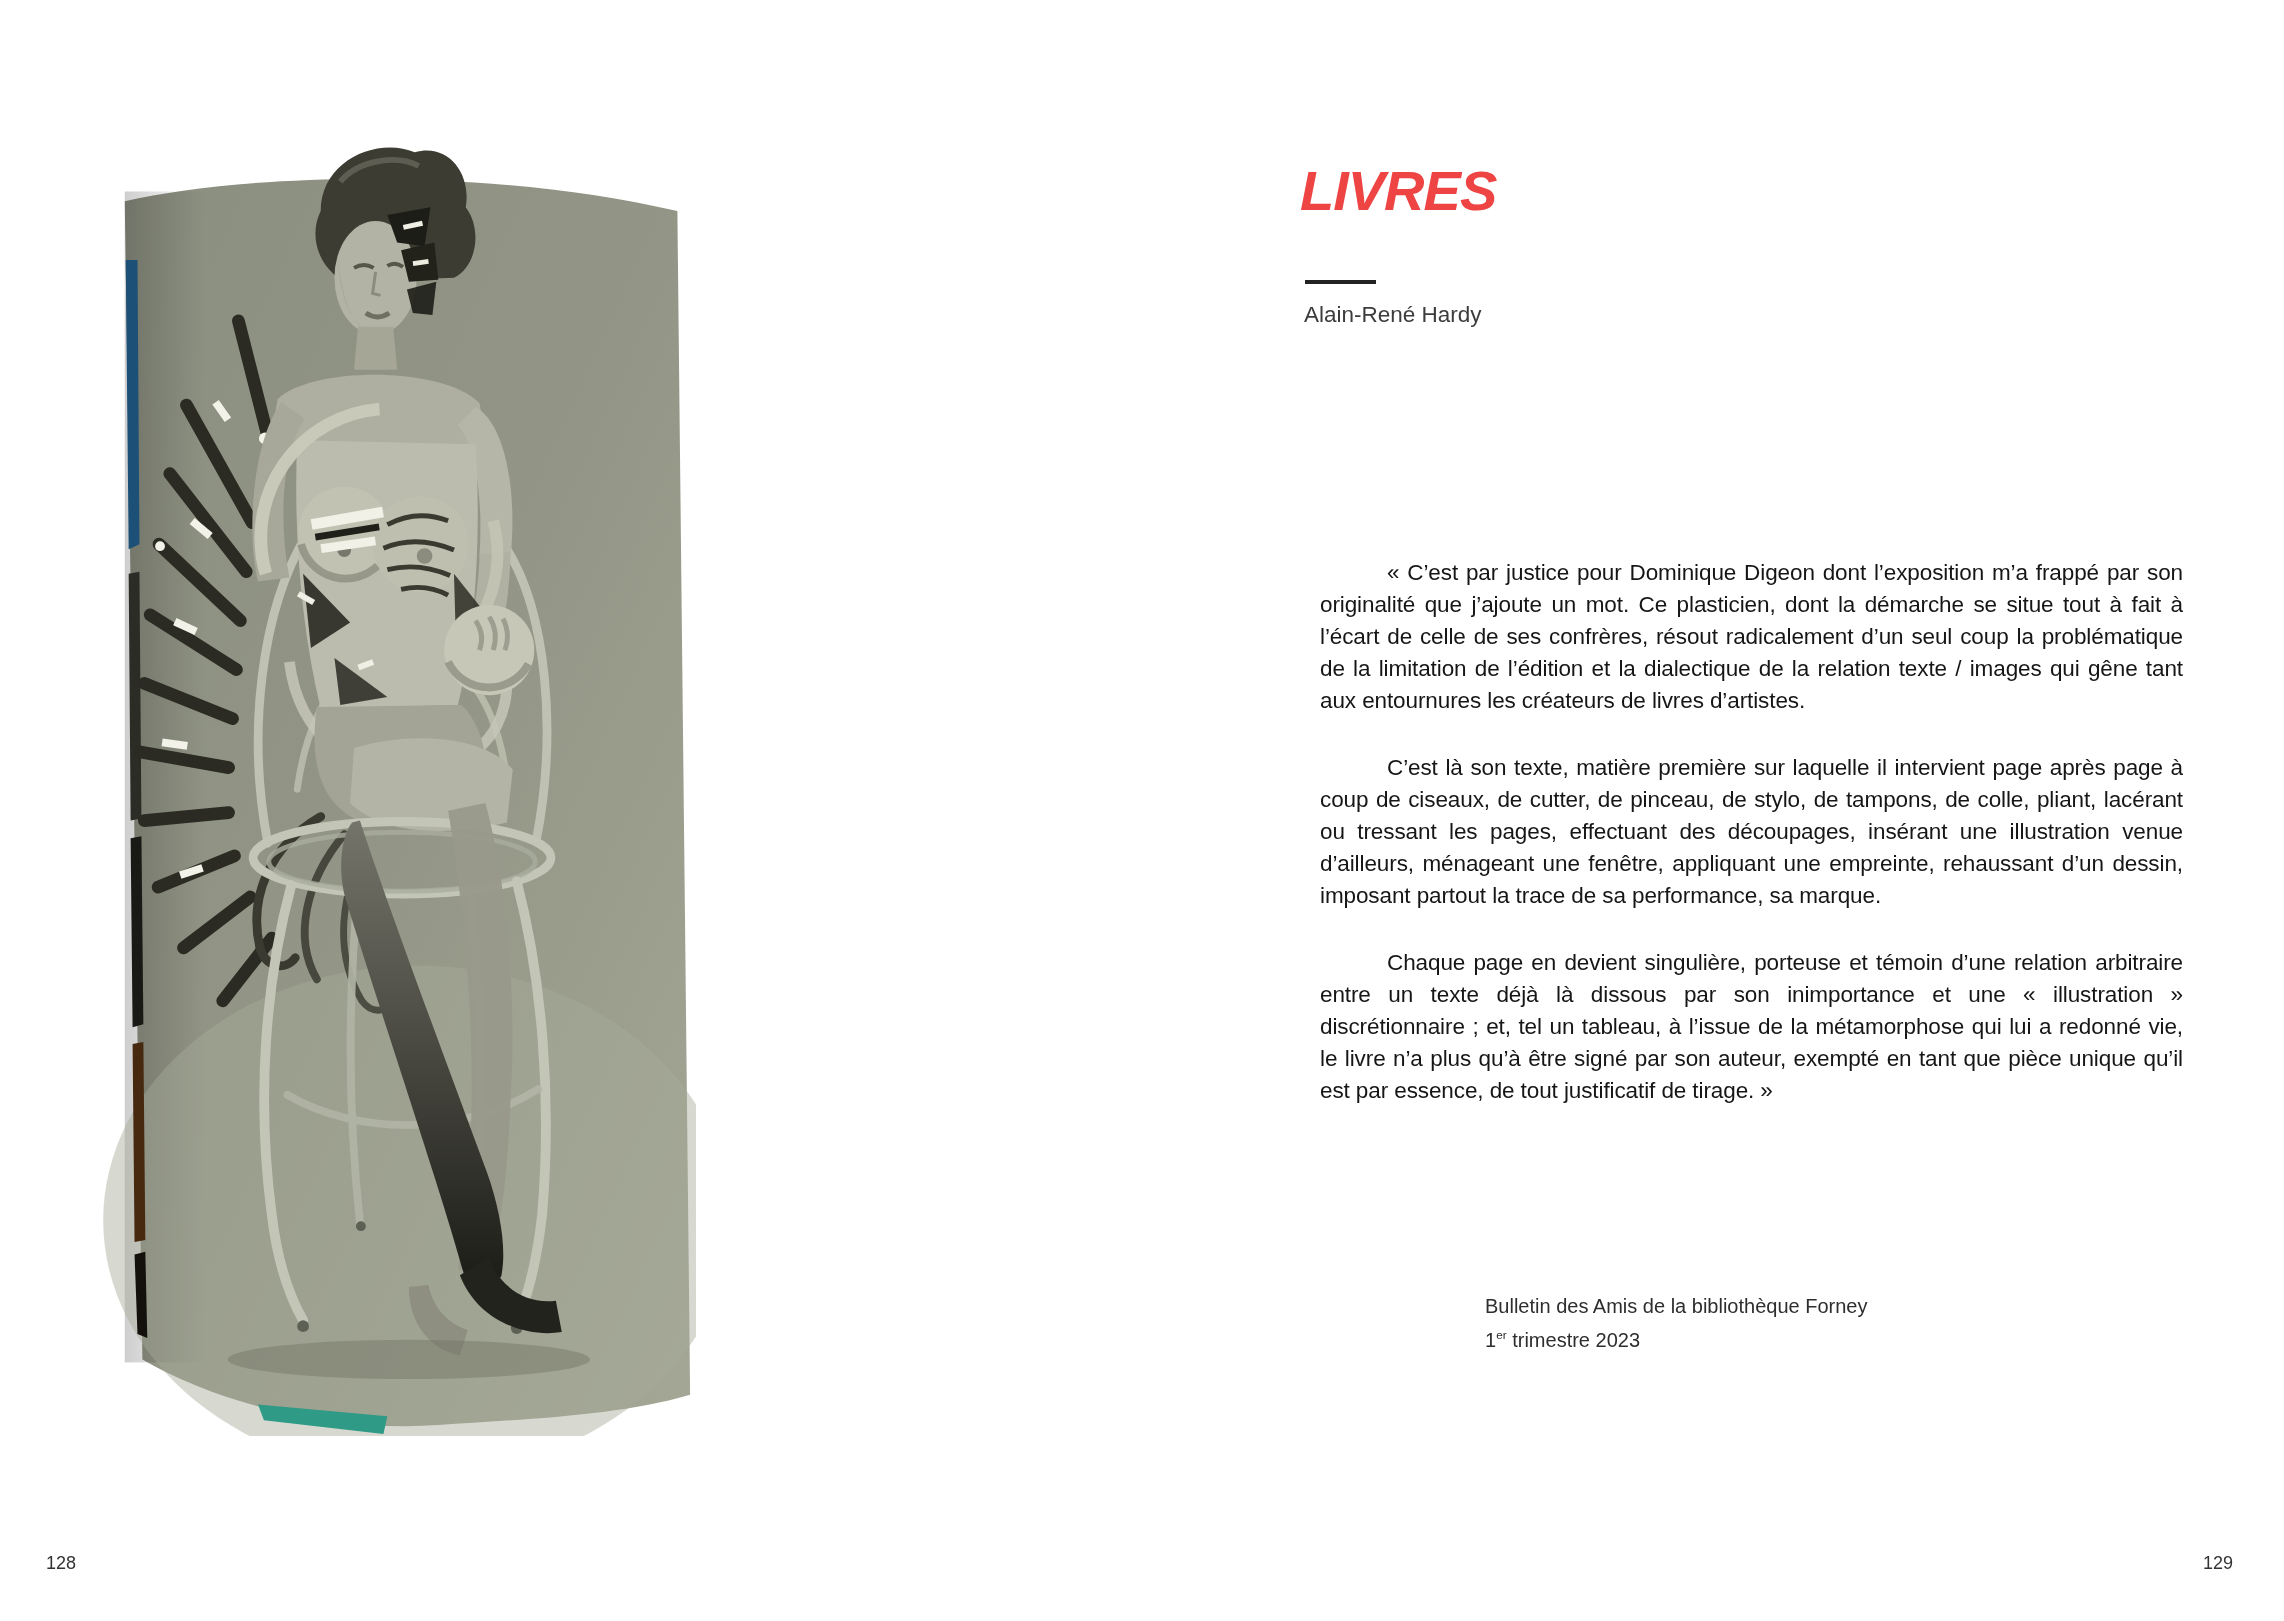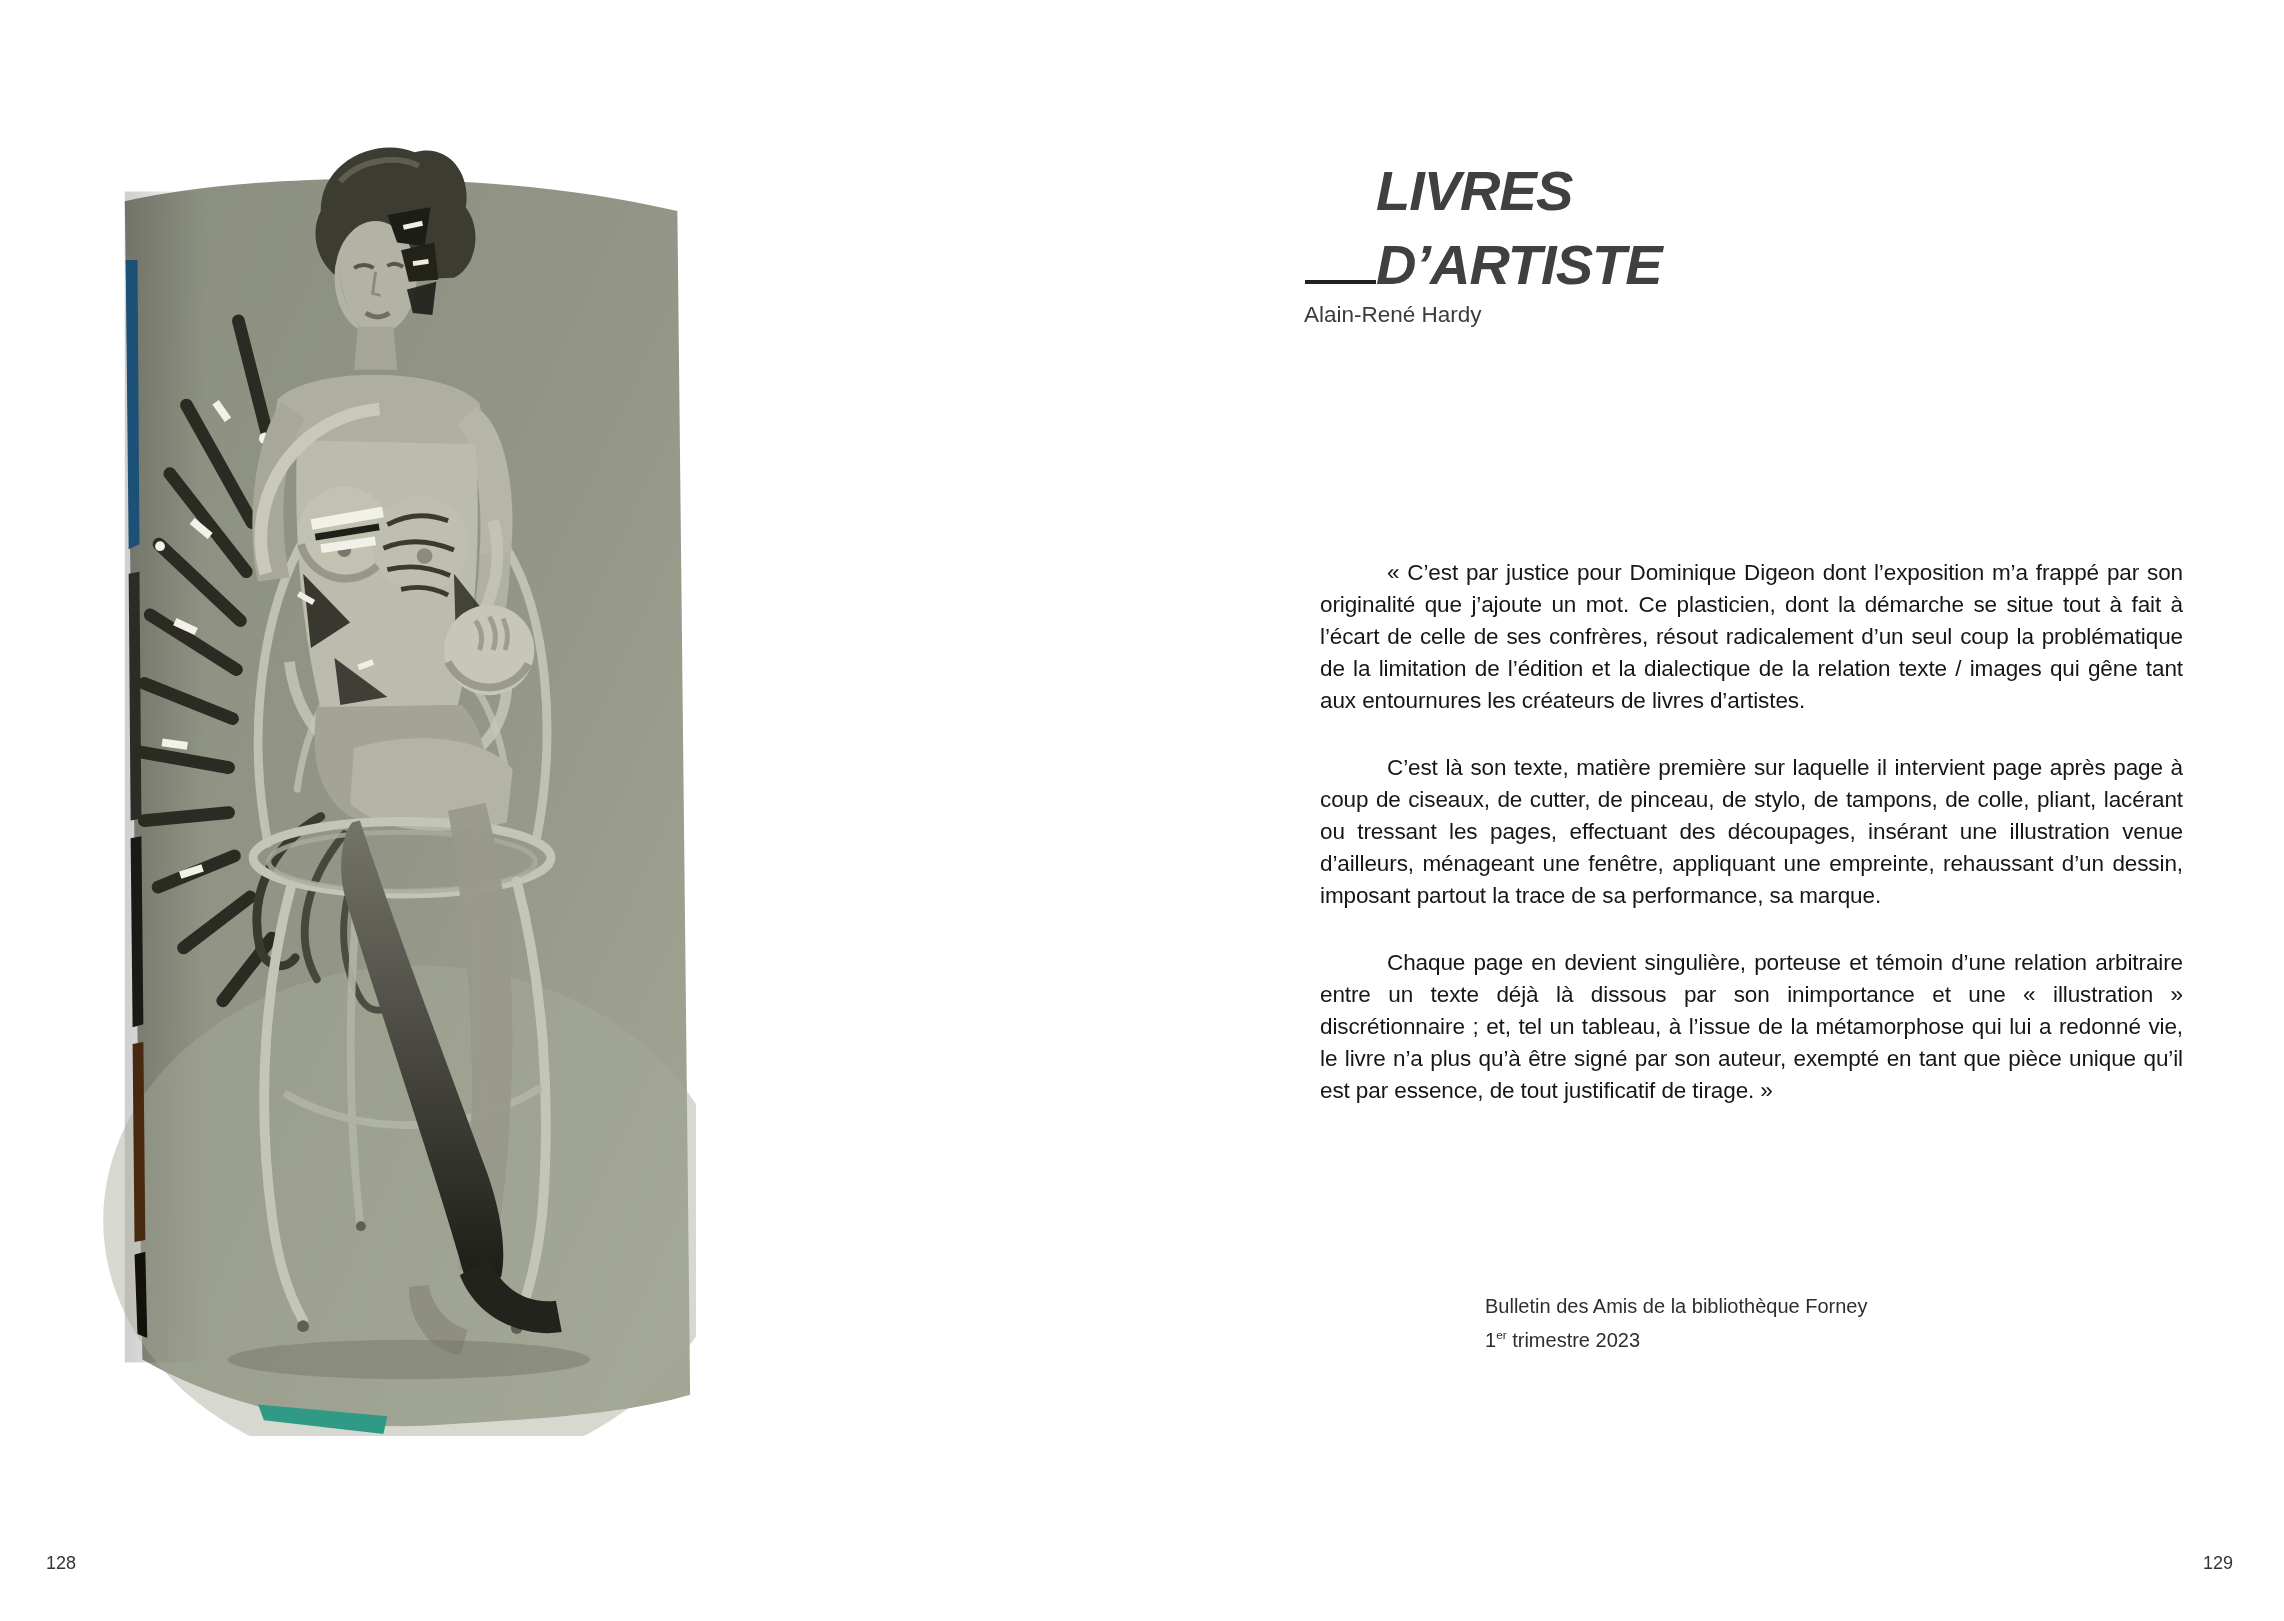--- a/index.html
+++ b/index.html
@@ -6,23 +6,23 @@
   body{
     width:2285px;height:1621px;position:relative;background:#ffffff;
     font-family:"Liberation Sans", sans-serif;color:#141414;overflow:hidden;
   }
   
   .photo-wrap{position:absolute;left:64px;top:113px;width:632px;height:1323px;}
   .photo-wrap svg{display:block;width:100%;height:100%;}
 
   
   .title{
-    position:absolute;left:1376px;top:116px;width:894px;
+    position:absolute;left:1300px;top:116px;width:894px;
     font-size:56px;line-height:74px;font-weight:bold;font-style:italic;
-    letter-spacing:-1px;color:#404040;white-space:pre-line;
+    letter-spacing:-1px;color:#ef4444;white-space:pre-line;
   }
   .rule{position:absolute;left:1305px;top:280px;width:71px;height:3.9px;background:#222;}
   .author{position:absolute;left:1304px;top:302px;font-size:22.5px;color:#3c3c3c;}
 
   .bodytext{
     position:absolute;left:1304px;top:541px;width:895px;
     font-size:22.5px;line-height:32px;text-align:justify;color:#161616;
     letter-spacing:-0.1px;
   }
   .bodytext p{margin:16px;}
@@ -192,21 +192,21 @@
       <path d="M404,1186 C422,1232 470,1250 508,1244 L502,1212 C472,1216 444,1198 434,1168 Z" fill="#23231d"></path>
       <path d="M352,1198 C352,1238 376,1262 404,1268 L412,1242 C392,1236 376,1218 372,1196 Z" fill="#8e8e81"></path>
     </g>
 
     <ellipse cx="352" cy="1272" rx="185" ry="20" fill="#707464" opacity="0.45"></ellipse>
 
     <path d="M198,1318 L330,1330 L326,1348 L204,1334 Z" fill="#2f9a85"></path>
   </svg>
 </div>
 
-<h1 class="title"><span>LIVRES</span><br><span>D’ARTISTE</span></h1>
+<h1 class="title"><span>LIVRES</span><br></h1>
 <div class="rule"></div>
 <div class="author">Alain-René Hardy</div>
 
 <div class="bodytext" style="color: rgb(22, 22, 22);">
   <p class="indent">« C’est par justice pour Dominique Digeon dont l’exposition m’a frappé par son originalité que j’ajoute un mot. Ce plasticien, dont la démarche se situe tout à fait à l’écart de celle de ses confrères, résout radicalement d’un seul coup la problématique de la limitation de l’édition et la dialectique de la relation texte / images qui gêne tant aux entournures les créateurs de livres d’artistes.</p>
   <p class="indent gap">C’est là son texte, matière première sur laquelle il intervient page après page à coup de ciseaux, de cutter, de pinceau, de stylo, de tampons, de colle, pliant, lacérant ou tressant les pages, effectuant des découpages, insérant une illustration venue d’ailleurs, ménageant une fenêtre, appliquant une empreinte, rehaussant d’un dessin, imposant partout la trace de sa performance, sa marque.</p>
   <p class="indent gap">Chaque page en devient singulière, porteuse et témoin d’une relation arbitraire entre un texte déjà là dissous par son inimportance et une «  illustration  » discrétionnaire ; et, tel un tableau, à l’issue de la métamorphose qui lui a redonné vie, le livre n’a plus qu’à être signé par son auteur, exempté en tant que pièce unique qu’il est par essence, de tout justificatif de tirage. »</p>
 </div>
 
 <div class="citation">

